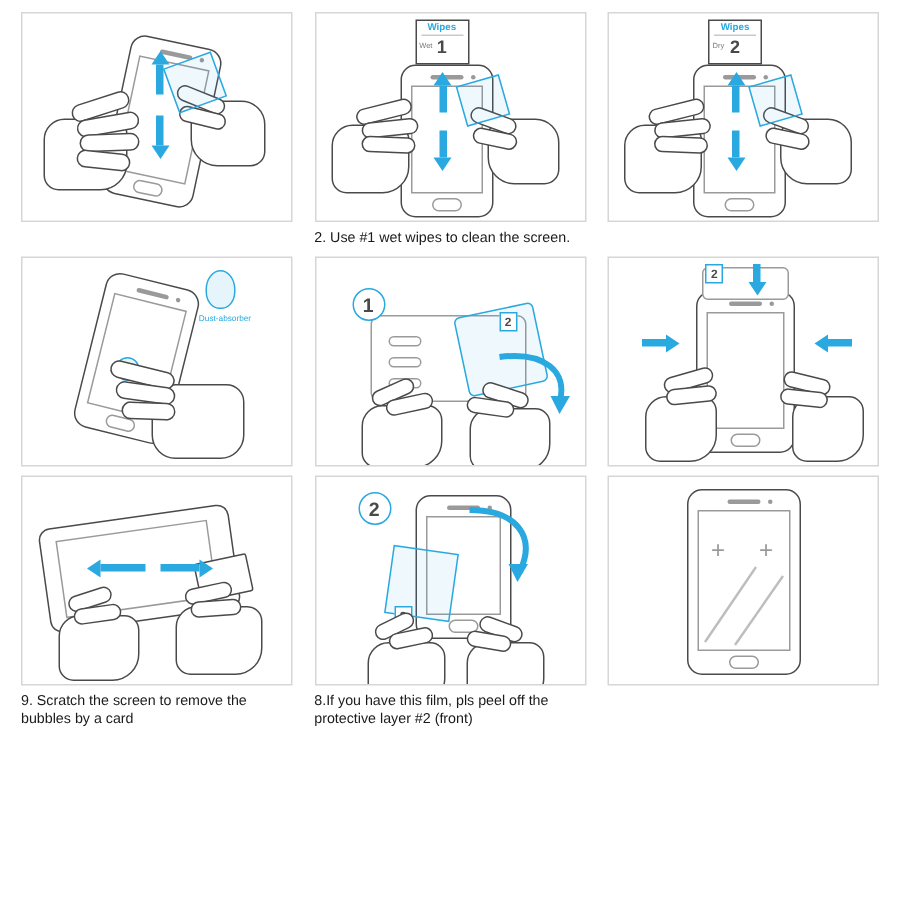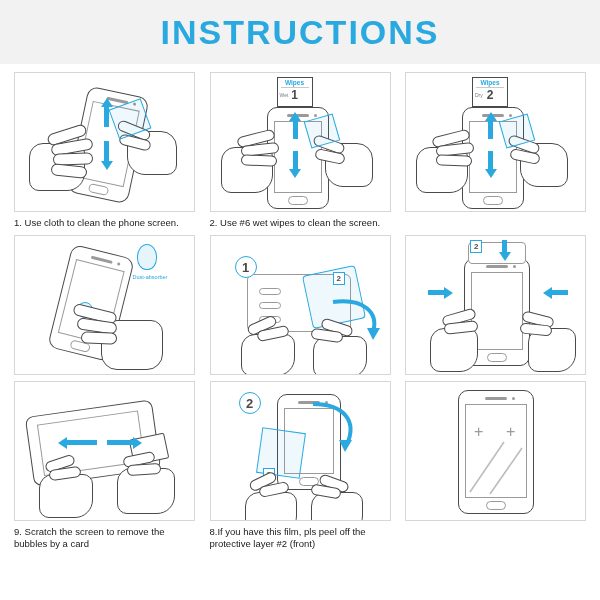--- a/index.html
+++ b/index.html
@@ -286,23 +286,20 @@
     position: absolute;
     font-size: 5.5px;
     color: #29a9e0;
   }
 </style>
 </head>
 <body>
 
 <div class="page">
 
-  <div class="header">
-    <div class="header-title">INSTRUCTIONS</div>
-  </div>
 
   <div class="grid">
 
     <div class="row">
 
       <div class="cell">
         <div class="panel">
 
           <div class="phone" style="left:62px; top:18px; width:62px; height:108px; transform:rotate(12deg);">
             <div class="speaker"></div>
@@ -324,21 +321,20 @@
             <div class="finger" style="left:6px; top:22px; width:34px; height:11px; transform:rotate(22deg);"></div>
             <div class="finger" style="left:8px; top:34px; width:32px; height:11px; transform:rotate(14deg);"></div>
             <div class="film" style="left:2px; top:0px; width:34px; height:32px; transform:rotate(-20deg);"></div>
           </div>
 
           <div class="stem-v" style="left:89px; top:34px; height:20px;"></div>
           <div class="arrow arrow-up" style="left:85.5px; top:25px;"></div>
           <div class="stem-v" style="left:89px; top:68px; height:20px;"></div>
           <div class="arrow arrow-down" style="left:85.5px; top:88px;"></div>
         </div>
-        <div class="caption">1. Use cloth to clean the phone screen.</div>
       </div>
 
       <div class="cell">
         <div class="panel">
 
           <div class="wipes" style="left:66px; top:4px;">
             <span class="w-title">Wipes</span>
             <span class="w-line"></span>
             <span class="w-num">1</span>
             <span class="w-sub">Wet</span>
@@ -363,21 +359,21 @@
             <div class="finger" style="left:6px; top:20px; width:32px; height:11px; transform:rotate(20deg);"></div>
             <div class="finger" style="left:8px; top:32px; width:30px; height:11px; transform:rotate(12deg);"></div>
             <div class="film" style="left:0px; top:-2px; width:30px; height:28px; transform:rotate(-16deg);"></div>
           </div>
 
           <div class="stem-v" style="left:82px; top:48px; height:18px;"></div>
           <div class="arrow arrow-up" style="left:78.5px; top:39px;"></div>
           <div class="stem-v" style="left:82px; top:78px; height:18px;"></div>
           <div class="arrow arrow-down" style="left:78.5px; top:96px;"></div>
         </div>
-        <div class="caption">2. Use #6 wet wipes to clean the screen.</div>
+        <div class="caption">2. Use #1 wet wipes to clean the screen.</div>
       </div>
 
       <div class="cell">
         <div class="panel">
           <div class="wipes" style="left:66px; top:4px;">
             <span class="w-title">Wipes</span>
             <span class="w-line"></span>
             <span class="w-num">2</span>
             <span class="w-sub">Dry</span>
           </div>

